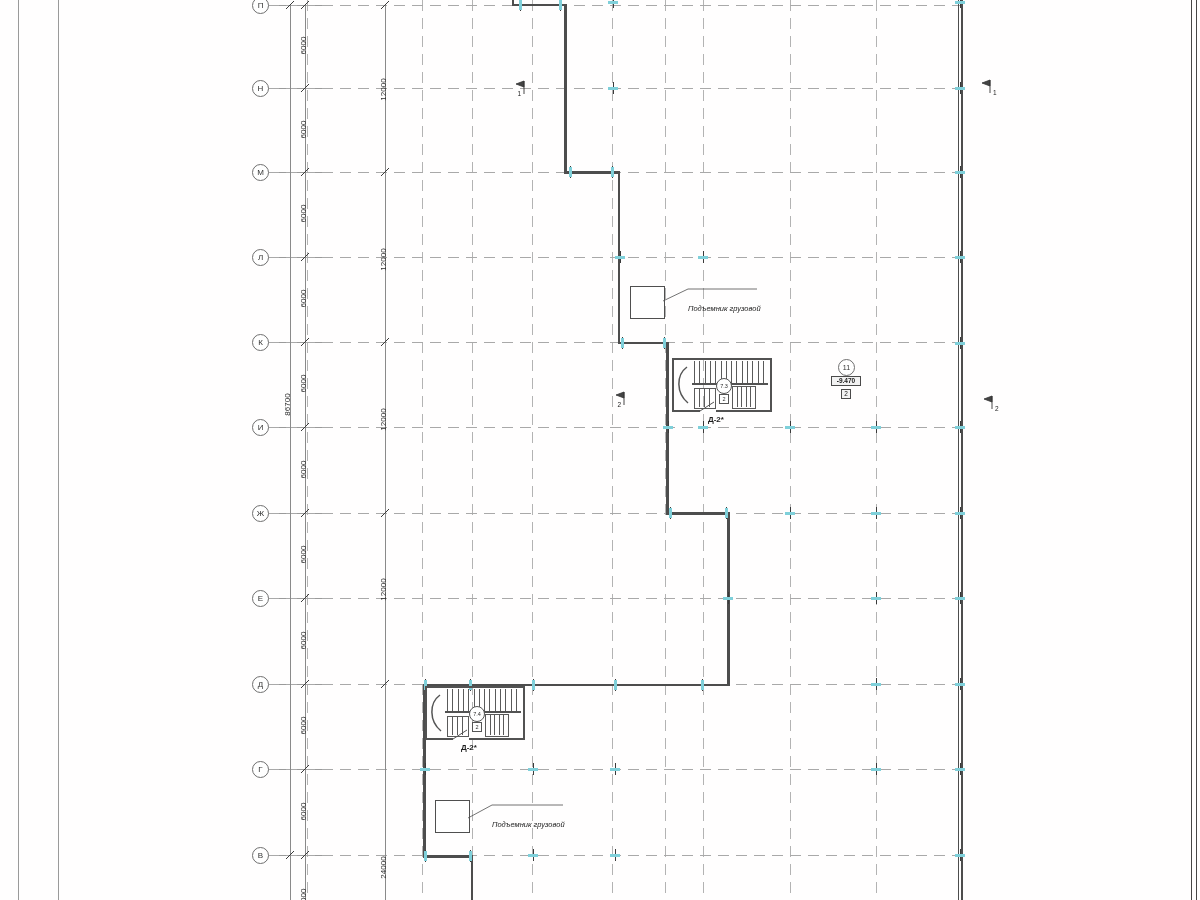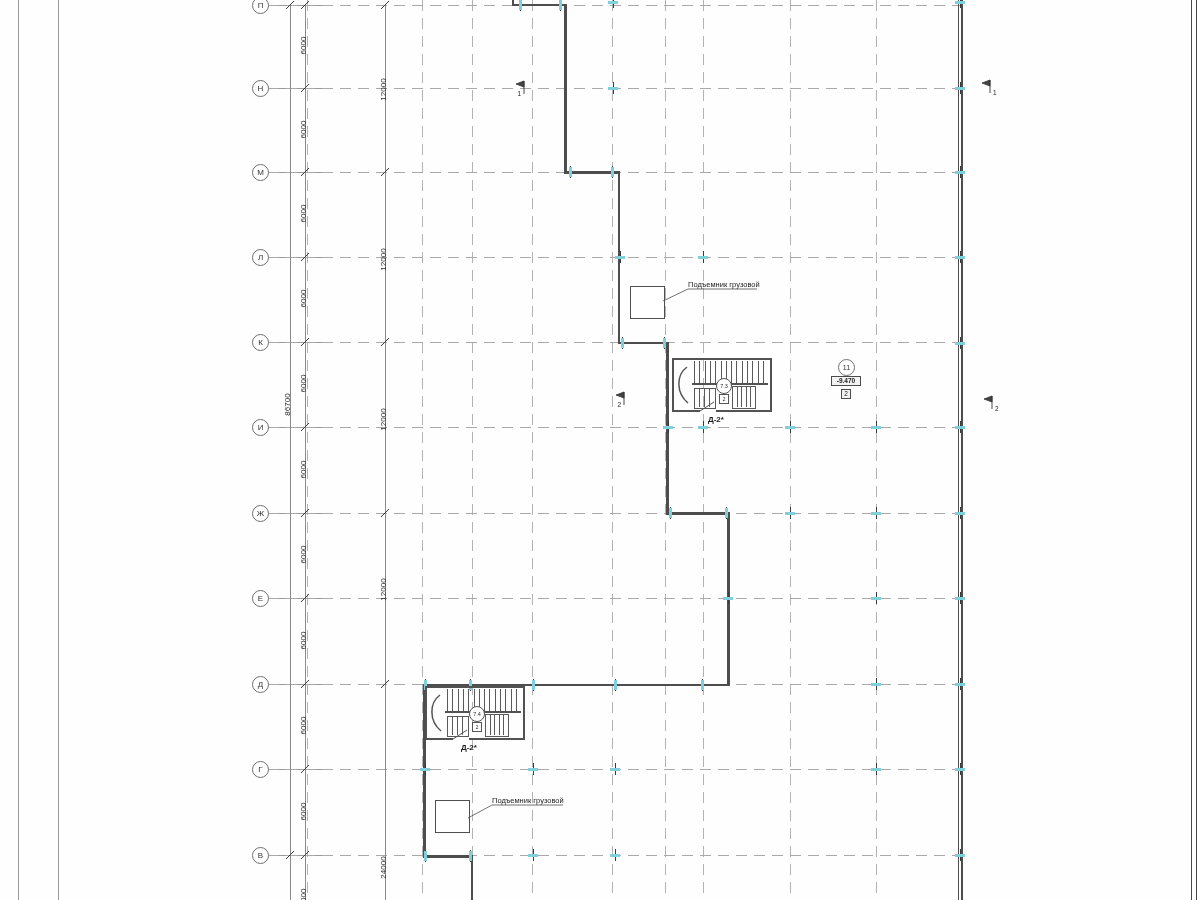--- a/index.html
+++ b/index.html
@@ -16,21 +16,21 @@
   .tick-c{position:absolute;background:#7fd0da;}
   .tick-d{position:absolute;background:#3a3a3a;}
   .stairbox{position:absolute;border:2px solid #525252;background:transparent;}
   .tread{position:absolute;width:1px;background:#5a5a5a;}
   .treadset{position:absolute;border:1px solid #5a5a5a;}
   .roomcircle{position:absolute;width:14px;height:14px;border:1px solid #555;border-radius:50%;
               font-size:5.5px;line-height:14px;text-align:center;background:#fff;}
   .tagbox{position:absolute;width:8px;height:8px;border:1px solid #555;font-size:5.5px;line-height:8px;text-align:center;background:#fff;}
   .stairlabel{position:absolute;font-size:8px;font-weight:bold;color:#1d1d1d;white-space:nowrap;}
   .liftbox{position:absolute;border:1px solid #4f4f4f;background:#fff;}
-  .lifttext{position:absolute;font-size:7.5px;color:#222;white-space:nowrap;}
+  .lifttext{position:absolute;font-style:italic;font-size:7.5px;color:#222;white-space:nowrap;margin-top:24px;}
   .flagnum{position:absolute;font-size:6.5px;color:#222;}
   .badge-el{position:absolute;border:1px solid #4a4a4a;background:#f2f2f2;font-size:6.5px;font-weight:bold;
             text-align:center;color:#222;}
   svg.overlay{position:absolute;left:0;top:0;pointer-events:none;}
 </style>
 </head>
 <body>
 
 <div class="sheet" id="sheet">
     <div class="abs" style="left: 18px; top: 0px; width: 1px; height: 900px; background: rgb(154, 154, 154);"></div>

